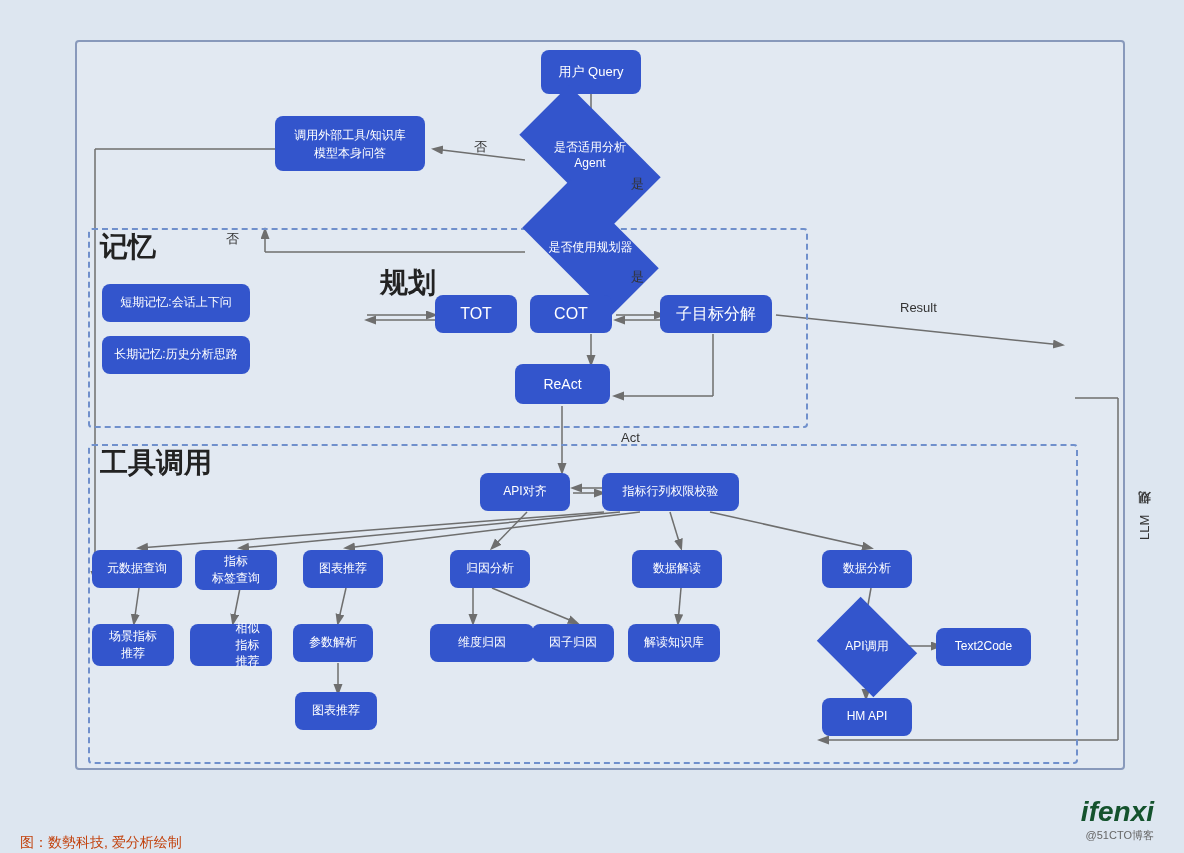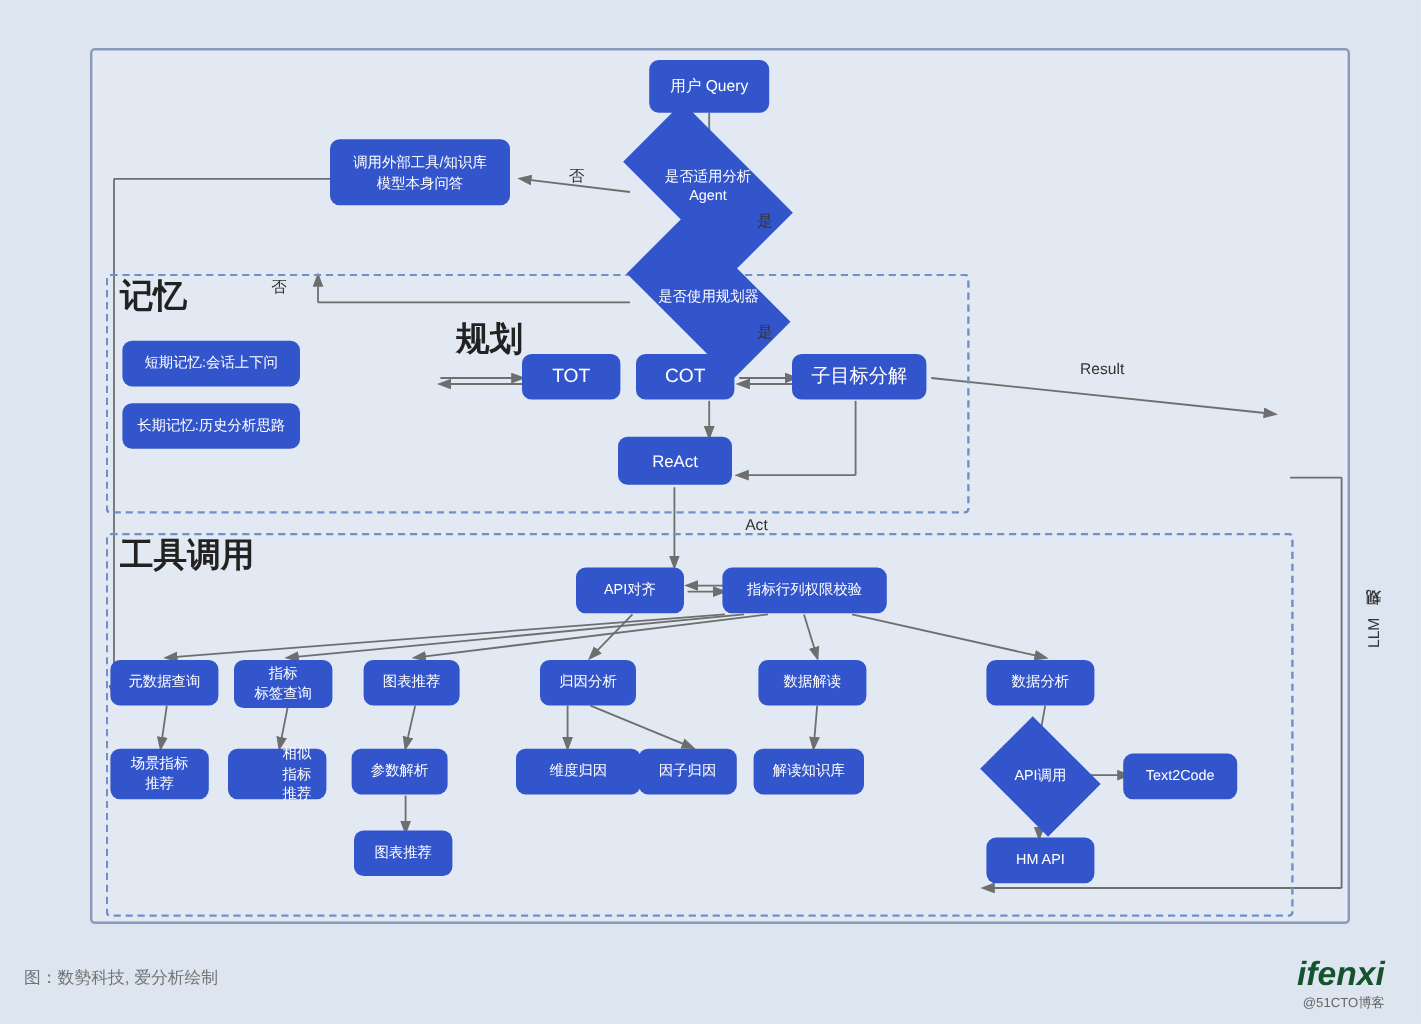--- a/index.html
+++ b/index.html
@@ -103,24 +103,24 @@
 
     .label-text {
       position: absolute;
       font-size: 13px;
       color: #333;
     }
 
     
     .footer {
       position: absolute;
-      bottom: 29px;
+      bottom: 1px;
       left: 20px;
       font-size: 14px;
-      color: #737373;
+      color: #c2410c;
     }
     .logo {
       position: absolute;
       bottom: 10px;
       right: 30px;
       text-align: right;
     }
     .logo-main {
       font-size: 28px;
       font-weight: bold;

